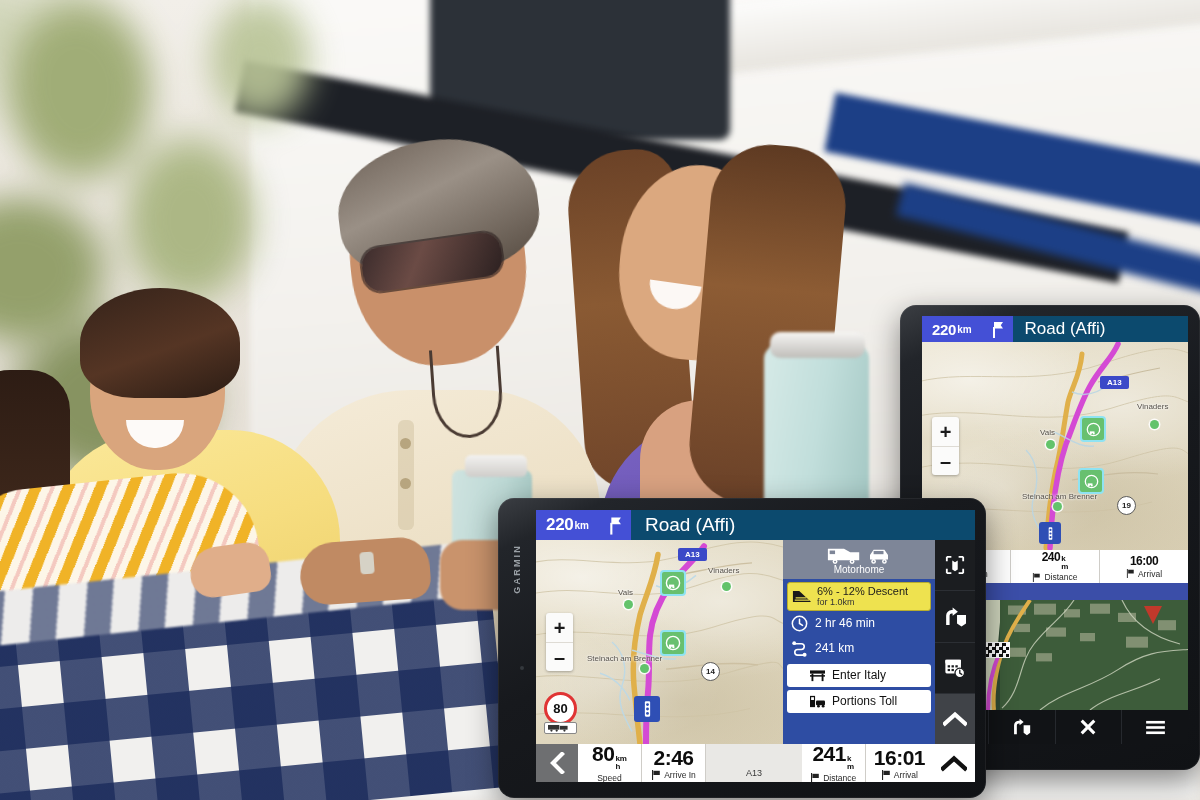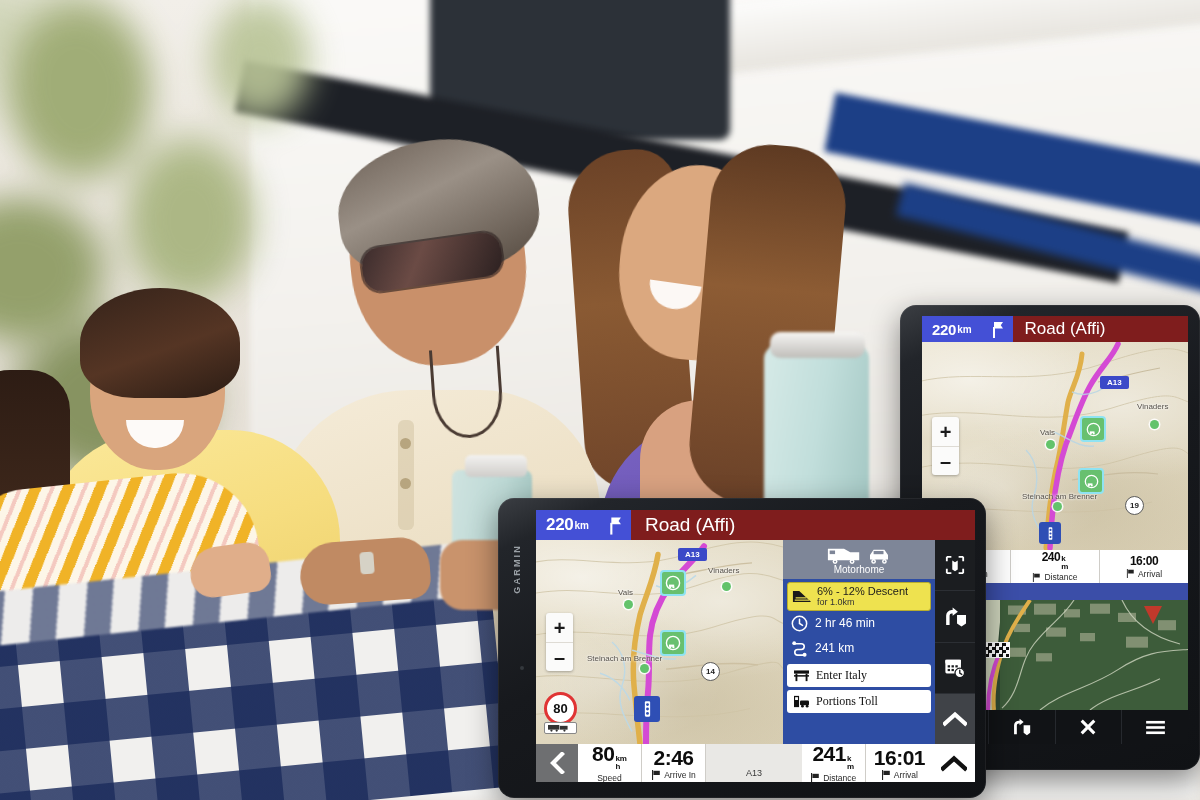--- a/index.html
+++ b/index.html
@@ -291,21 +291,21 @@
     font-weight: 700; transform: rotate(180deg);
   }
   .lens-dot {
     position: absolute; left: 22px; top: 168px; width: 4px; height: 4px;
     border-radius: 50%; background: #34383d;
   }
 
   
   .nav-header {
     display: flex; align-items: center; height: 30px;
-    background: #7f1d1d; color: #fff;
+    background: #0c4a6e; color: #fff;
   }
   #device-back .nav-header { height: 26px; }
   .nav-dist {
     display: flex; align-items: baseline; gap: 1px;
     padding: 0 8px 0 10px; background: #4450d6; height: 100%;
     align-items: center;
   }
   .nav-dist .val { font-size: 17px; font-weight: 700; letter-spacing: -.3px; }
   .nav-dist .unit { font-size: 10px; font-weight: 700; }
   #device-back .nav-dist .val { font-size: 15px; }
@@ -396,22 +396,22 @@
     padding: 2px 4px;
   }
   .alert-txt .t1 { font-size: 11px; color: #1b1b1b; line-height: 1.15; }
   .alert-txt .t2 { font-size: 9px; color: #333; line-height: 1.1; }
   .stat-row {
     display: flex; align-items: center; gap: 7px; padding: 4px 8px;
     color: #fff; font-size: 12px;
   }
   .chip {
     margin: 3px 4px 0; background: #fff; border-radius: 3px;
-    display: flex; align-items: center; gap: 6px; padding: 4px 6px;
-    color: #111; font-size: 12px; font-family: Liberation Serif, serif;
+    display: flex; align-items: center; gap: 6px; padding: 4px 22px;
+    color: #111; font-size: 12px;
   }
 
   
   .icon-rail {
     width: 40px; background: #1b1d20; flex-shrink: 0;
     display: flex; flex-direction: column;
   }
   .rail-btn {
     flex: 1; display: flex; align-items: center; justify-content: center;
     border-bottom: 1px solid #2c2f34;
@@ -570,21 +570,21 @@
         </div>
         <div class="camp-icon" style="left:156px;top:126px">
           <svg width="15" height="15" viewBox="0 0 16 16">
               <circle cx="8" cy="8" r="6.6" fill="none" stroke="#fff" stroke-width="1.4"></circle>
               <path d="M4 10h5v2H4z" fill="#fff"></path>
               <circle cx="5.2" cy="12.3" r="1" fill="#fff"></circle>
               <circle cx="8.3" cy="12.3" r="1" fill="#fff"></circle>
             </svg>
         </div>
         <div class="shield-a13" style="left:178px;top:34px">A13</div>
-        <div class="shield-round" style="left:203px;top:154px">19</div>
+        <div class="shield-round" style="left:195px;top:154px">19</div>
         <div class="zoom-ctrl">
           <div class="zoom-btn">+</div>
           <div class="zoom-btn">–</div>
         </div>
         <div class="vehicle-arrow" style="left:117px;top:180px">
           <svg width="9" height="13" viewBox="0 0 10 14">
               <rect x="3" y="0" width="4" height="14" rx="1" fill="#fff"></rect>
               <circle cx="5" cy="3" r="1.2" fill="#2f4fb5"></circle>
               <circle cx="5" cy="7" r="1.2" fill="#2f4fb5"></circle>
               <circle cx="5" cy="11" r="1.2" fill="#2f4fb5"></circle>

